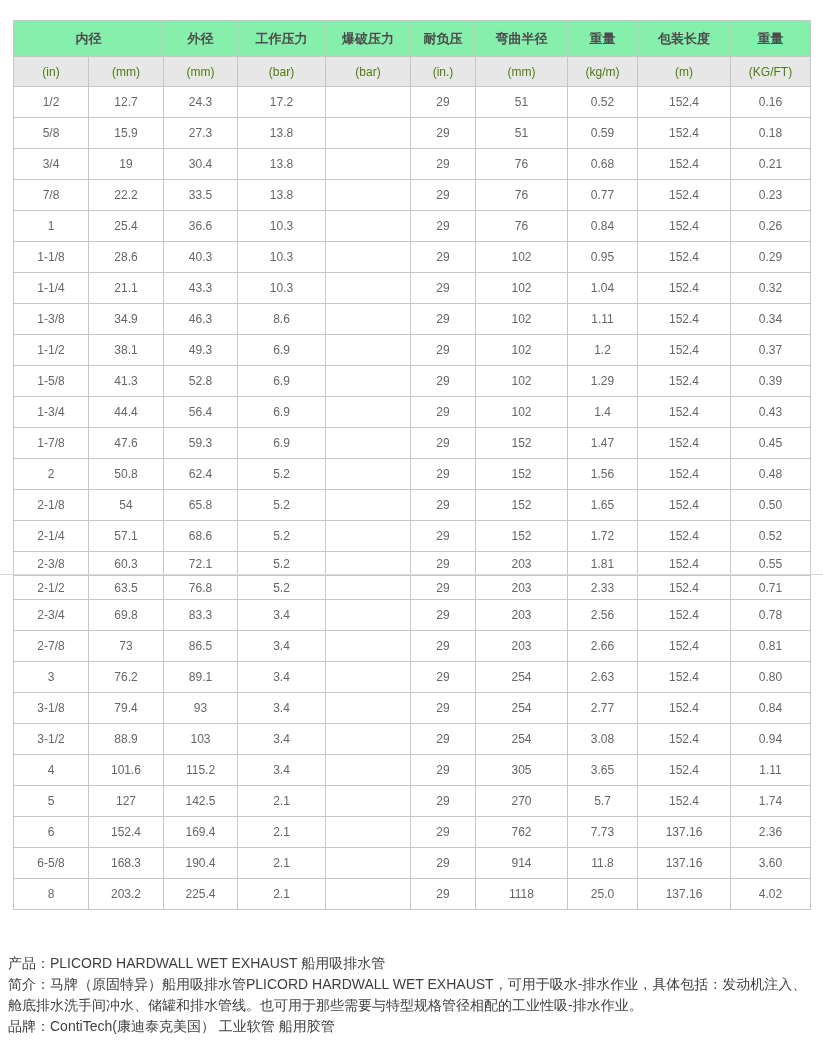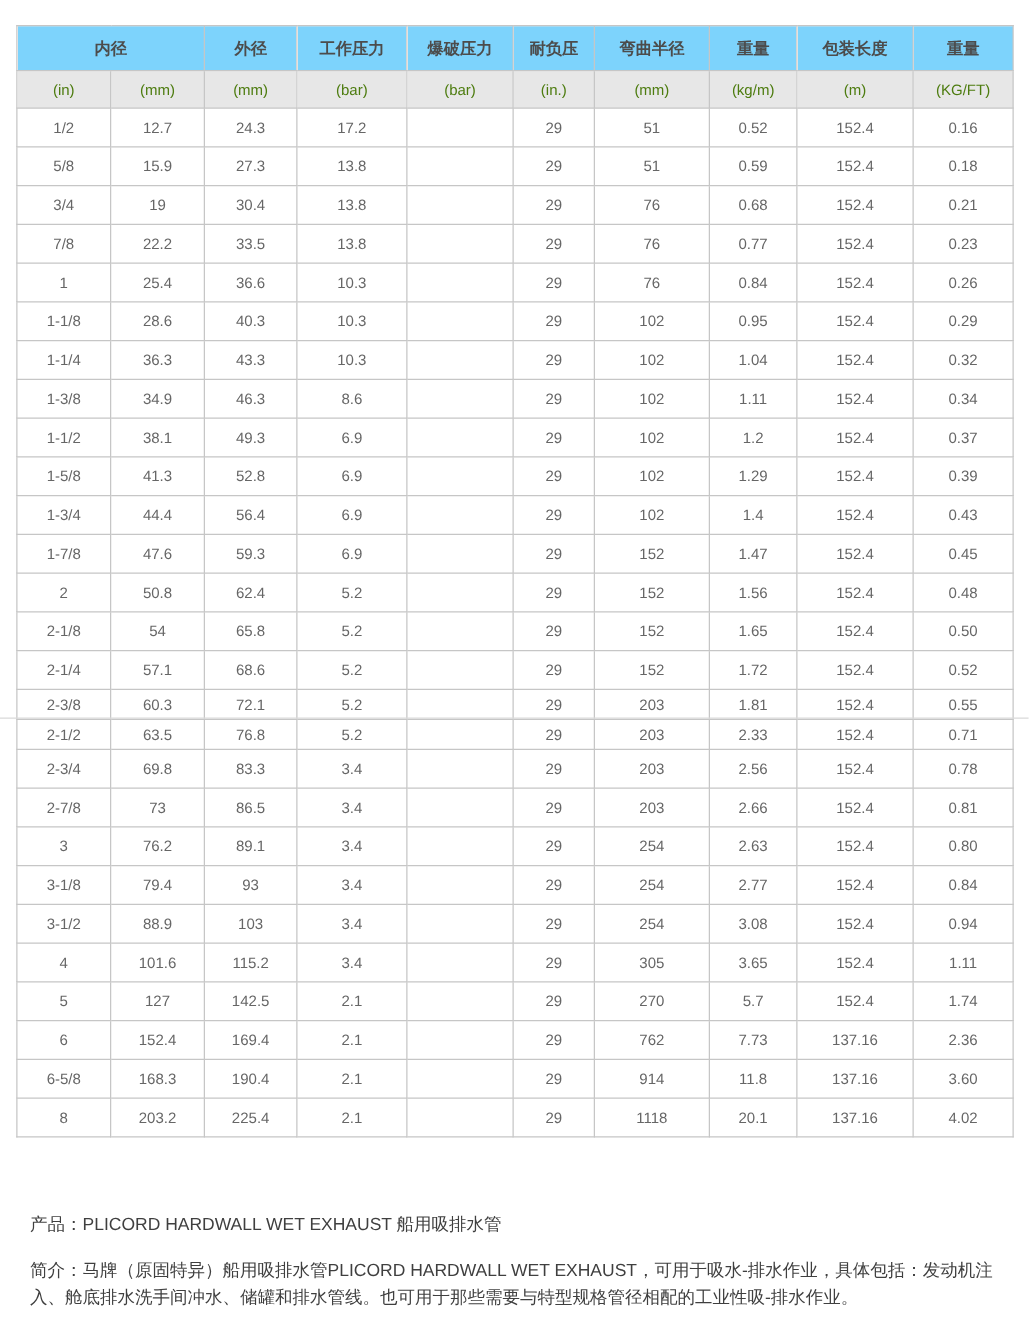--- a/index.html
+++ b/index.html
@@ -14,21 +14,21 @@
     position: absolute; left: 13px; top: 20px; width: 797px;
     border-collapse: collapse; table-layout: fixed;
     border: 1px solid #b9b9b9;
   }
   .spec-table th, .spec-table td {
     border: 1px solid #c6c6c6;
     text-align: center; vertical-align: middle;
     padding: 0; overflow: hidden; white-space: nowrap;
   }
   .spec-table thead tr.group th {
-    height: 35px; background: #7dd3fc;
+    height: 35px; background: #86efac;
     font-size: 13px; font-weight: bold; color: #4c4c4c;
   }
   .spec-table thead tr.units th {
     height: 29px; background: #e7e7e7;
     font-size: 12px; font-weight: normal; color: #4d7c0f;
   }
   .spec-table tbody td {
     height: 30px; background: #ffffff;
     font-size: 12px; color: #666666;
   }
@@ -36,21 +36,21 @@
 
   .artifact-line {
     position: absolute; left: 0; top: 574px; width: 823px; height: 1px;
     background: #d9d9d9;
   }
 
   .footer {
     position: absolute; left: 8px; top: 953px; width: 808px;
     font-size: 14px; line-height: 21px; color: #3f3f3f;
   }
-  .footer p { margin: 16px; }
+  .footer p { margin: 0; }
 </style>
 </head>
 <body>
 
 <div class="page">
 
   <table class="spec-table">
     <colgroup>
       <col style="width:75px">
         <col style="width:75px">
@@ -156,21 +156,21 @@
           <td>10.3</td>
           <td></td>
           <td>29</td>
           <td>102</td>
           <td>0.95</td>
           <td>152.4</td>
           <td>0.29</td>
         </tr>
         <tr>
           <td>1-1/4</td>
-          <td>36.3</td>
+          <td>21.1</td>
           <td>43.3</td>
           <td>10.3</td>
           <td></td>
           <td>29</td>
           <td>102</td>
           <td>1.04</td>
           <td>152.4</td>
           <td>0.32</td>
         </tr>
         <tr>
@@ -402,21 +402,21 @@
           <td>3.60</td>
         </tr>
         <tr>
           <td>8</td>
           <td>203.2</td>
           <td>225.4</td>
           <td>2.1</td>
           <td></td>
           <td>29</td>
           <td>1118</td>
-          <td>20.1</td>
+          <td>25.0</td>
           <td>137.16</td>
           <td>4.02</td>
         </tr>
       </tbody>
   </table>
 
   <div class="artifact-line"></div>
 
   <div class="footer">
     <p>产品：PLICORD HARDWALL WET EXHAUST 船用吸排水管</p>

